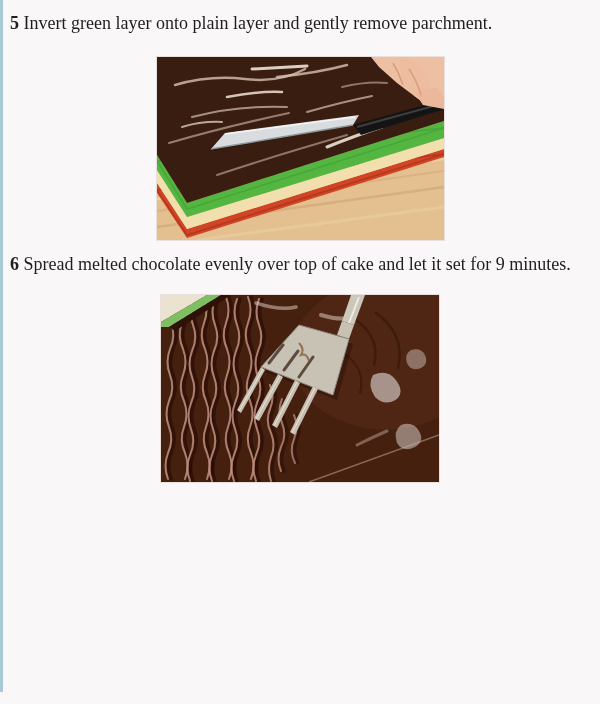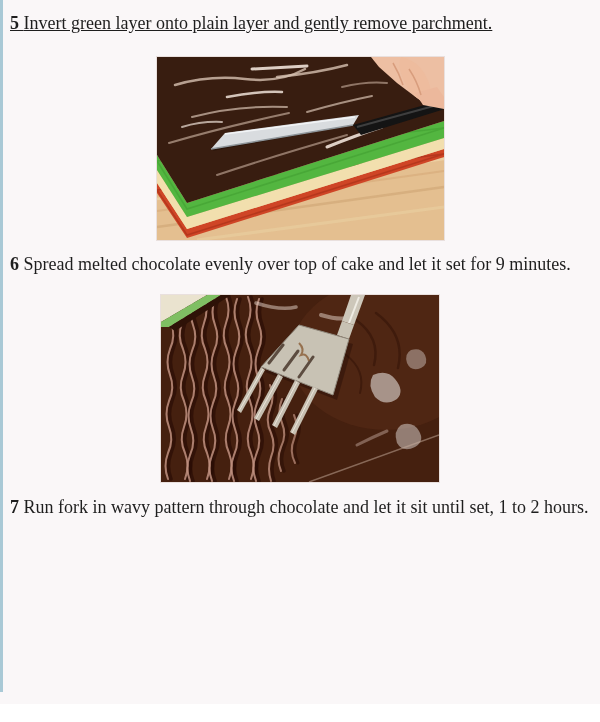--- a/index.html
+++ b/index.html
@@ -3,21 +3,21 @@
 <meta charset="utf-8">
 <style>
   * { margin:0; padding:0; box-sizing:border-box; }
   html,body { width:600px; height:722px; }
   body { font-family:"Liberation Serif", serif; background:#ffffff; overflow:hidden; }
   .page { position:relative; width:600px; height:722px; background:var(--bg,#faf7f8); overflow:hidden; }
   .accent-strip { position:absolute; left:0; top:0; width:3px; height:692px; background:var(--accent,#a9c9d6); }
   .bottom-band { position:absolute; left:0; bottom:0; width:100%; height:18px; background:#ffffff; }
   .step { position:absolute; left:10px; width:586px; font-size:18px; line-height:24px; color:#1e1e1e; }
   .step b { font-weight:bold; }
-  #step5 { top:11px;text-decoration:underline; }
+  #step5 { top:11px; }
   #step6 { top:252px; }
   #step7 { top:495px; }
   .photo { position:absolute; display:block; outline:1px solid rgba(185,155,145,0.25); }
   .photo svg { display:block; width:100%; height:100%; }
   #photo1 { left:157px; top:57px; width:287px; height:183px; }
   #photo2 { left:161px; top:295px; width:278px; height:187px; }
 </style>
 </head>
 <body>
 
@@ -163,16 +163,15 @@
         <g stroke="#efe9df" stroke-width="1" fill="none" opacity="0.9">
           <path d="M102,74 L78,116"></path>
           <path d="M119,81 L95,124"></path>
           <path d="M136,87 L113,131"></path>
           <path d="M154,93 L131,138"></path>
         </g>
       </g>
     </svg>
   </figure>
 
-  <p class="step" id="step7"><b>7</b> <span>Run fork in wavy pattern through chocolate and let it sit until set, 1 to 2 hours.</span></p>
 
   <div class="bottom-band"></div>
 </div>
 
 </body></html>

